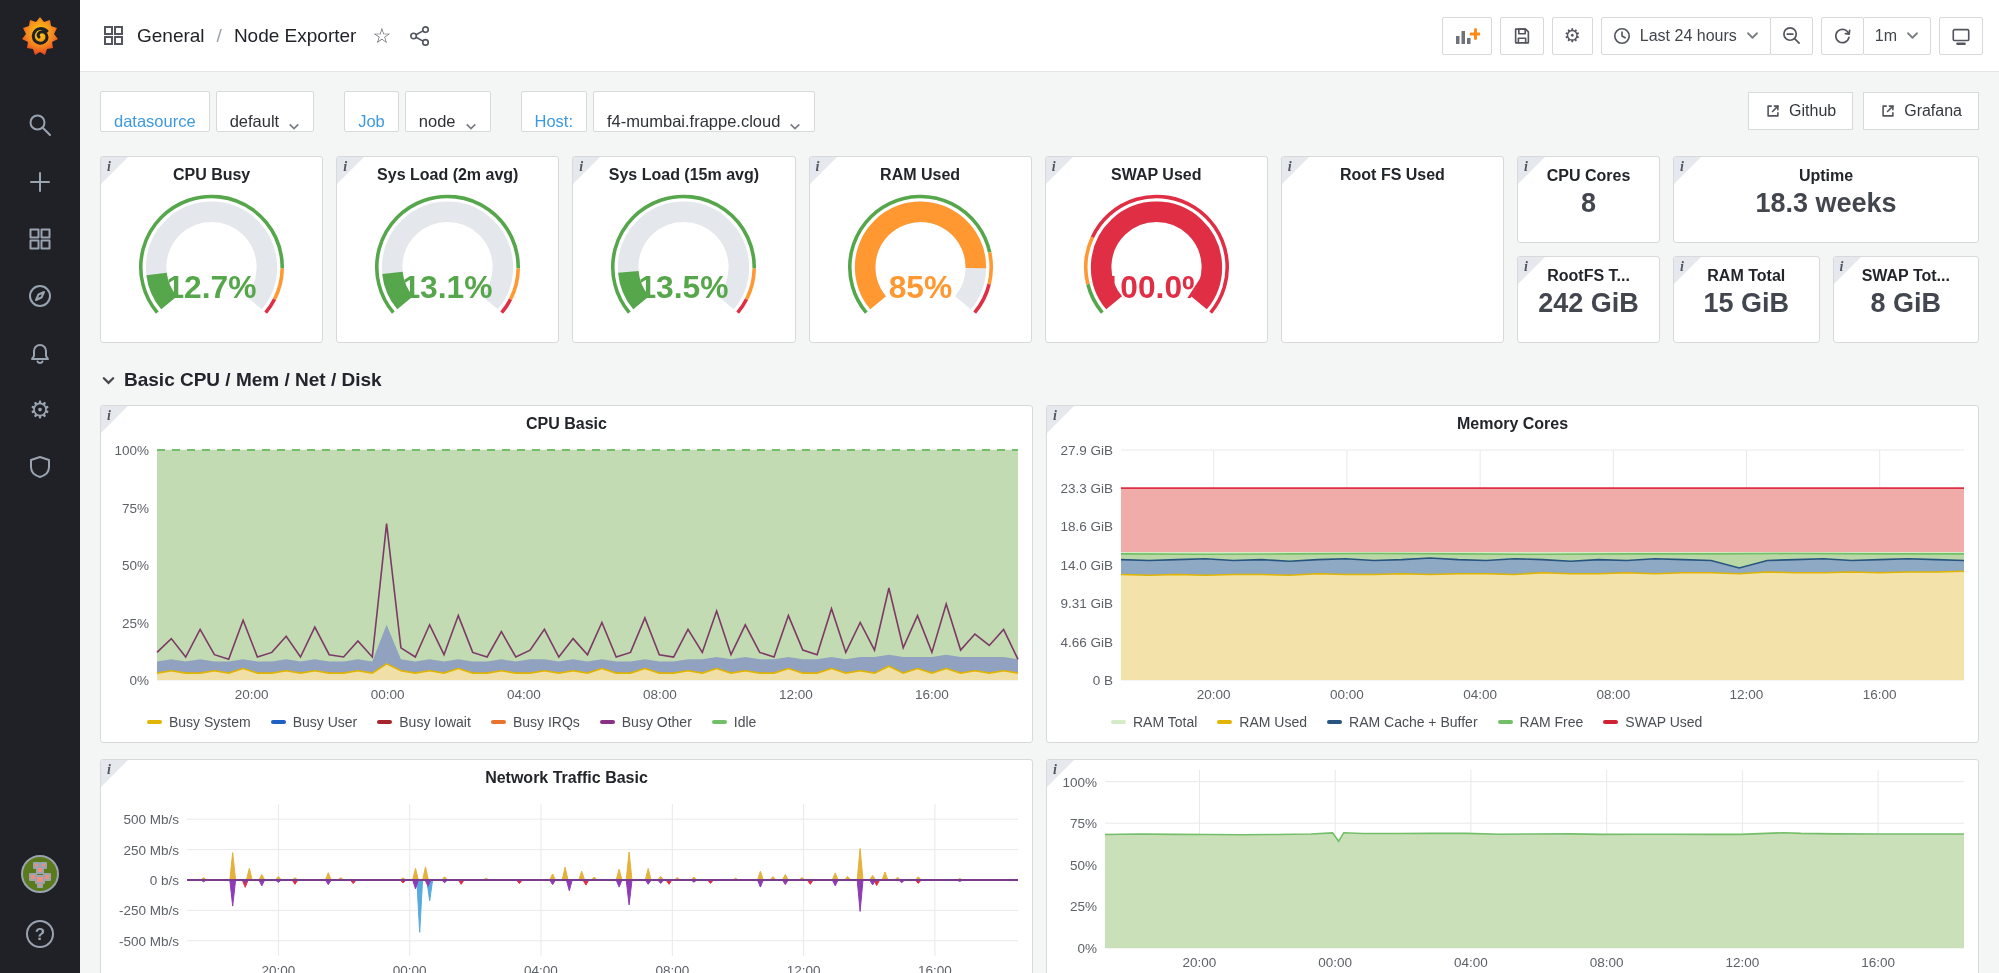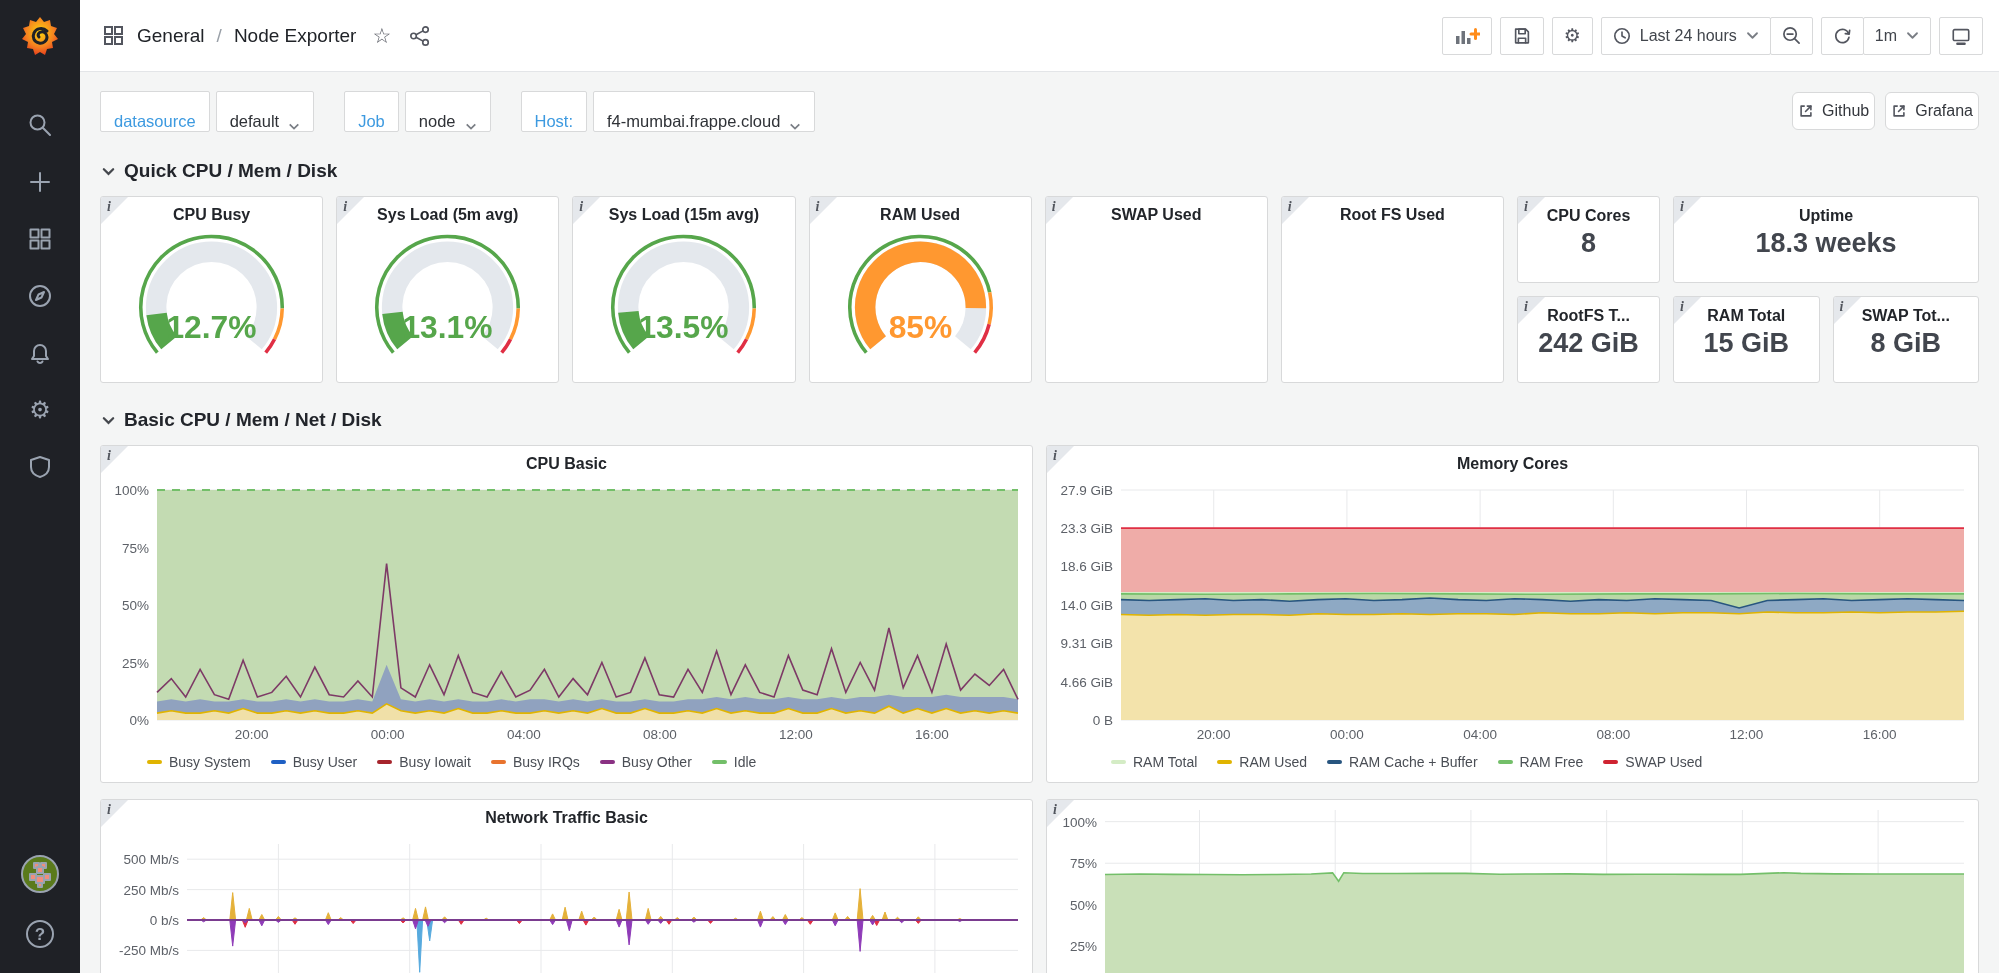--- a/index.html
+++ b/index.html
@@ -30,21 +30,21 @@
   .tb-btn .glyph{font-size:19px;color:#53565f;line-height:1}
   .chev{display:inline-flex}
   .chev svg{stroke:#7a7e85;stroke-width:2}
   
   .content{padding:18px 20px 0;flex:1;overflow:hidden}
   .filter-row{display:flex;align-items:center;height:42px;margin-bottom:24px}
   .chip-group{display:flex;gap:6px;margin-right:30px}
   .chip{background:#fff;border:1px solid #d8d9da;border-radius:2px;height:41px;display:flex;align-items:flex-end;gap:9px;padding:0 13px;font-size:16.5px;color:#2f3237;cursor:pointer}
   .chip .lab{color:#3d9ae0}
   .link-btns{margin-left:auto;display:flex;gap:10px}
-  .link-btn{background:#fff;border:1px solid #d8d9da;border-radius:6px;height:38px;display:flex;align-items:center;gap:8px;padding:0 5px;font-size:16px;color:#34373d;cursor:pointer}
+  .link-btn{background:#fff;border:1px solid #d8d9da;border-radius:0;height:38px;display:flex;align-items:center;gap:8px;padding:0 16px;font-size:16px;color:#34373d;cursor:pointer}
   .link-btn svg{stroke:#53565f;fill:none;stroke-width:1.8;stroke-linecap:round;stroke-linejoin:round}
   .section-h{display:flex;align-items:center;gap:9px;font-size:19px;font-weight:700;color:#22252b;margin:0 0 10px 2px;height:30px;cursor:pointer}
   .section-h svg{stroke:#44474d;stroke-width:2.4;fill:none;stroke-linecap:round}
   
   .panel{background:#fff;border:1px solid #d8d9da;border-radius:3px;position:relative;overflow:hidden}
   .corner{position:absolute;top:0;left:0;width:0;height:0;border-top:27px solid #e5e8ec;border-right:27px solid transparent}
   .iglyph{position:absolute;top:2px;left:6px;font:italic bold 14px "Liberation Serif",serif;color:#51555d;cursor:pointer}
   .panel-title{height:34px;line-height:36px;font-weight:700;font-size:16px;text-align:center;color:#22252a}
   .gauges-row{display:flex;gap:13px;height:187px;margin-bottom:22px}
   .gauge-panel{flex:1}
@@ -297,47 +297,41 @@
             <svg viewBox="0 0 18 18" width="16" height="16">
                 <path d="M7 3.5H3.5v11h11V11"></path>
                 <path d="M10.5 3.5H14.5V7.5"></path>
                 <line x1="14.5" y1="3.5" x2="8.5" y2="9.5"></line>
               </svg>
             <span>Grafana</span>
           </button>
         </div>
       </div>
 
-      <div class="section-h">
-        <svg viewBox="0 0 14 9" width="13" height="9">
-            <polyline points="2,2 7,7 12,2" fill="none"></polyline>
-          </svg>
-        <span>Quick CPU / Mem / Disk</span>
-      </div>
 
       <div class="gauges-row">
         <div class="panel gauge-panel">
           <div class="corner"></div>
             <span class="iglyph">i</span>
           <div class="panel-title">CPU Busy</div>
           <div class="gauge-wrap">
               <svg viewBox="0 0 200 134" width="205" height="138">
                 <path d="M58.63360007157519,108.71053092307312 A54,54 0 1 1 141.3663999284248,108.71053092307312" stroke="#e4e8ed" stroke-width="20" fill="none"></path>
                 <path d="M58.63360007157519,108.71053092307312 A54,54 0 0 1 46.400213893757545,80.56223508913376" stroke="#56a64b" stroke-width="20" fill="none"></path>
                 <path d="M47.14293342479052,118.3523450683712 A69,69 0 1 1 168.989490965791,75.20421604417257" stroke="#56a64b" stroke-width="3.5" fill="none"></path>
                 <path d="M168.989490965791,75.20421604417257 A69,69 0 0 1 161.4794501689974,105.32534448202873" stroke="#ff9830" stroke-width="3.5" fill="none"></path>
                 <path d="M161.4794501689974,105.32534448202873 A69,69 0 0 1 152.85706657520947,118.3523450683712" stroke="#e02f44" stroke-width="3.5" fill="none"></path>
                 <text x="100" y="104" text-anchor="middle" font-size="31" font-weight="bold" fill="#56a64b">12.7%</text>
               </svg>
             </div>
         </div>
         <div class="panel gauge-panel">
           <div class="corner"></div>
             <span class="iglyph">i</span>
-          <div class="panel-title">Sys Load (5m avg)</div>
+          <div class="panel-title">Sys Load (2m avg)</div>
           <div class="gauge-wrap">
               <svg viewBox="0 0 200 134" width="205" height="138">
                 <path d="M58.63360007157519,108.71053092307312 A54,54 0 1 1 141.3663999284248,108.71053092307312" stroke="#e4e8ed" stroke-width="20" fill="none"></path>
                 <path d="M58.63360007157519,108.71053092307312 A54,54 0 0 1 46.28993615246265,79.58829504352282" stroke="#56a64b" stroke-width="20" fill="none"></path>
                 <path d="M47.14293342479052,118.3523450683712 A69,69 0 1 1 168.989490965791,75.20421604417257" stroke="#56a64b" stroke-width="3.5" fill="none"></path>
                 <path d="M168.989490965791,75.20421604417257 A69,69 0 0 1 161.4794501689974,105.32534448202873" stroke="#ff9830" stroke-width="3.5" fill="none"></path>
                 <path d="M161.4794501689974,105.32534448202873 A69,69 0 0 1 152.85706657520947,118.3523450683712" stroke="#e02f44" stroke-width="3.5" fill="none"></path>
                 <text x="100" y="104" text-anchor="middle" font-size="31" font-weight="bold" fill="#56a64b">13.1%</text>
               </svg>
             </div>
@@ -369,20 +363,30 @@
                 <path d="M167.49218445063258,59.65409333357461 A69,69 0 0 1 166.95040511304376,90.69261079637707" stroke="#ff9830" stroke-width="3.5" fill="none"></path>
                 <path d="M166.95040511304376,90.69261079637707 A69,69 0 0 1 152.85706657520947,118.3523450683712" stroke="#e02f44" stroke-width="3.5" fill="none"></path>
                 <text x="100" y="104" text-anchor="middle" font-size="31" font-weight="bold" fill="#ff9830">85%</text>
               </svg>
             </div>
         </div>
         <div class="panel gauge-panel">
           <div class="corner"></div>
             <span class="iglyph">i</span>
           <div class="panel-title">SWAP Used</div>
+          <div class="gauge-wrap">
+              <svg viewBox="0 0 200 134" width="205" height="138">
+                <path d="M58.63360007157519,108.71053092307312 A54,54 0 1 1 141.3663999284248,108.71053092307312" stroke="#e4e8ed" stroke-width="20" fill="none"></path>
+                <path d="M58.63360007157519,108.71053092307312 A54,54 0 1 1 141.3663999284248,108.71053092307312" stroke="#e02f44" stroke-width="20" fill="none"></path>
+                <path d="M47.14293342479052,118.3523450683712 A69,69 0 0 1 33.04959488695624,90.69261079637705" stroke="#56a64b" stroke-width="3.5" fill="none"></path>
+                <path d="M33.04959488695624,90.69261079637705 A69,69 0 0 1 37.464762694471155,44.83933993989173" stroke="#ff9830" stroke-width="3.5" fill="none"></path>
+                <path d="M37.464762694471155,44.83933993989173 A69,69 0 1 1 152.85706657520947,118.3523450683712" stroke="#e02f44" stroke-width="3.5" fill="none"></path>
+                <text x="100" y="104" text-anchor="middle" font-size="31" font-weight="bold" fill="#e02f44">100.0%</text>
+              </svg>
+            </div>
         </div>
         <div class="panel gauge-panel">
           <div class="corner"></div>
             <span class="iglyph">i</span>
           <div class="panel-title">Root FS Used</div>
         </div>
         <div class="cluster">
           <div class="cluster-row">
             <div class="panel stat w143">
               <div class="corner"></div>

